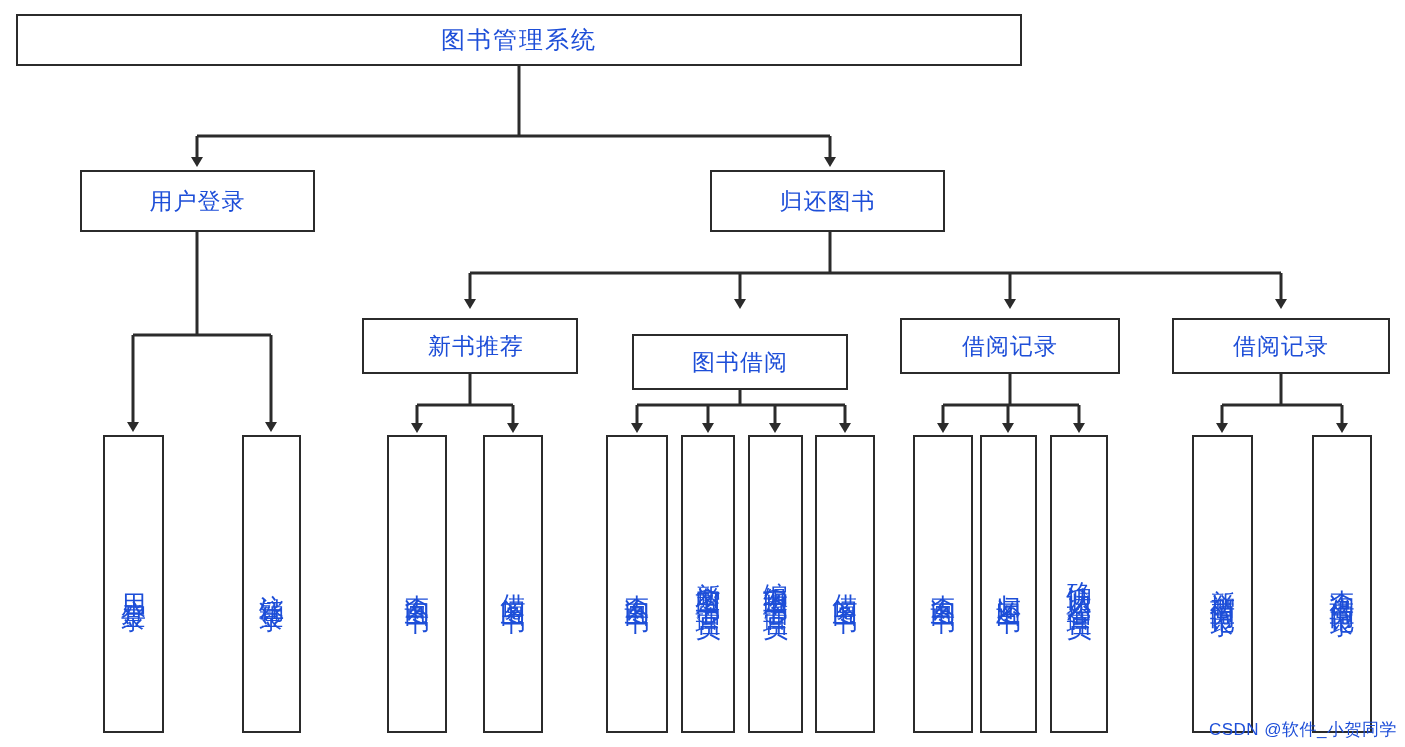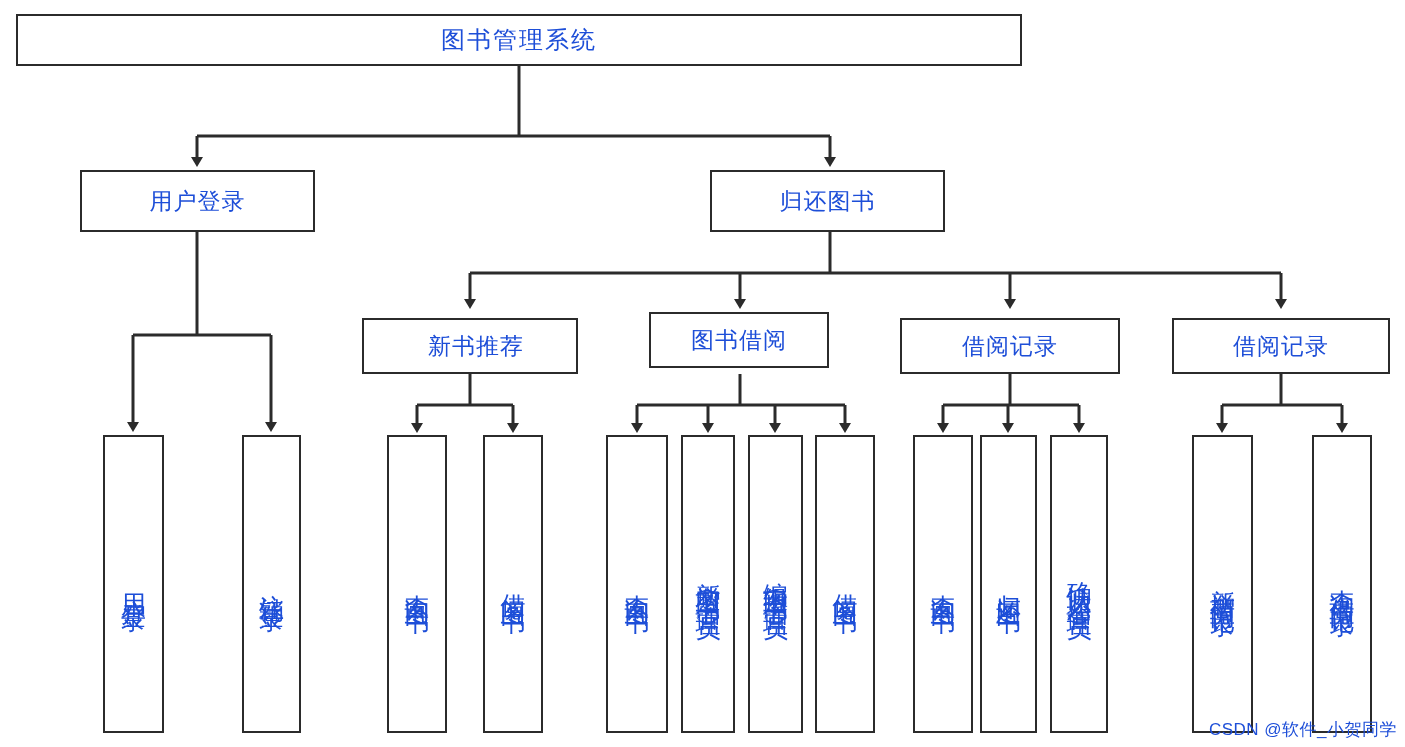--- a/index.html
+++ b/index.html
@@ -70,21 +70,21 @@
       <path d="M1342,405 L1342,424" marker-end="url(#ah)"></path>
     </g>
   </svg>
 
   <div class="node root" style="left:16px;top:14px;width:1006px;height:52px;">图书管理系统</div>
 
   <div class="node h" style="left:80px;top:170px;width:235px;height:62px;">用户登录</div>
   <div class="node h" style="left:710px;top:170px;width:235px;height:62px;">归还图书</div>
 
   <div class="node h" style="left:362px;top:318px;width:216px;height:56px;padding-left:12px;">新书推荐</div>
-  <div class="node h" style="left:632px;top:312px;width:180px;height:56px;margin-left:17px;">图书借阅</div>
+  <div class="node h" style="left:632px;top:334px;width:216px;height:56px;">图书借阅</div>
   <div class="node h" style="left:900px;top:318px;width:220px;height:56px;">借阅记录</div>
   <div class="node h" style="left:1172px;top:318px;width:218px;height:56px;">借阅记录</div>
 
   <div class="node v" style="left:103px;top:435px;width:61px;height:298px;">用户登录</div>
   <div class="node v" style="left:242px;top:435px;width:59px;height:298px;">注销登录</div>
 
   <div class="node v" style="left:387px;top:435px;width:60px;height:298px;">查询图书</div>
   <div class="node v" style="left:483px;top:435px;width:60px;height:298px;">借阅图书</div>
 
   <div class="node v" style="left:606px;top:435px;width:62px;height:298px;">查询图书</div>

